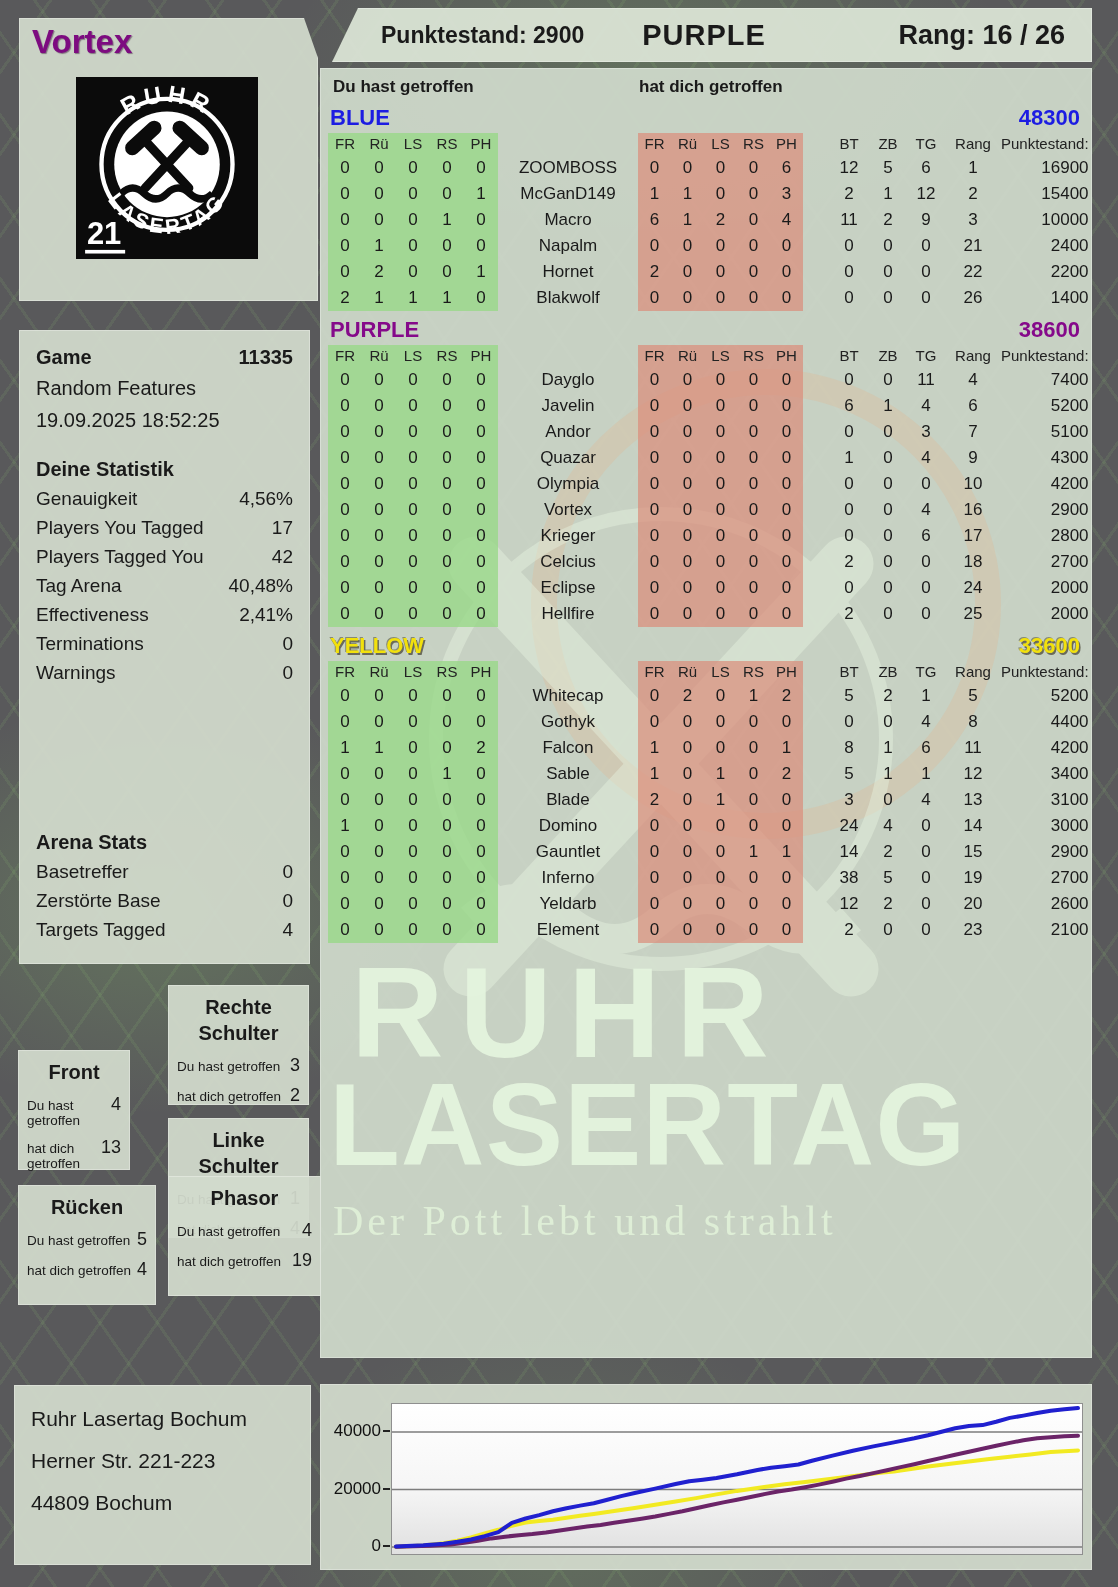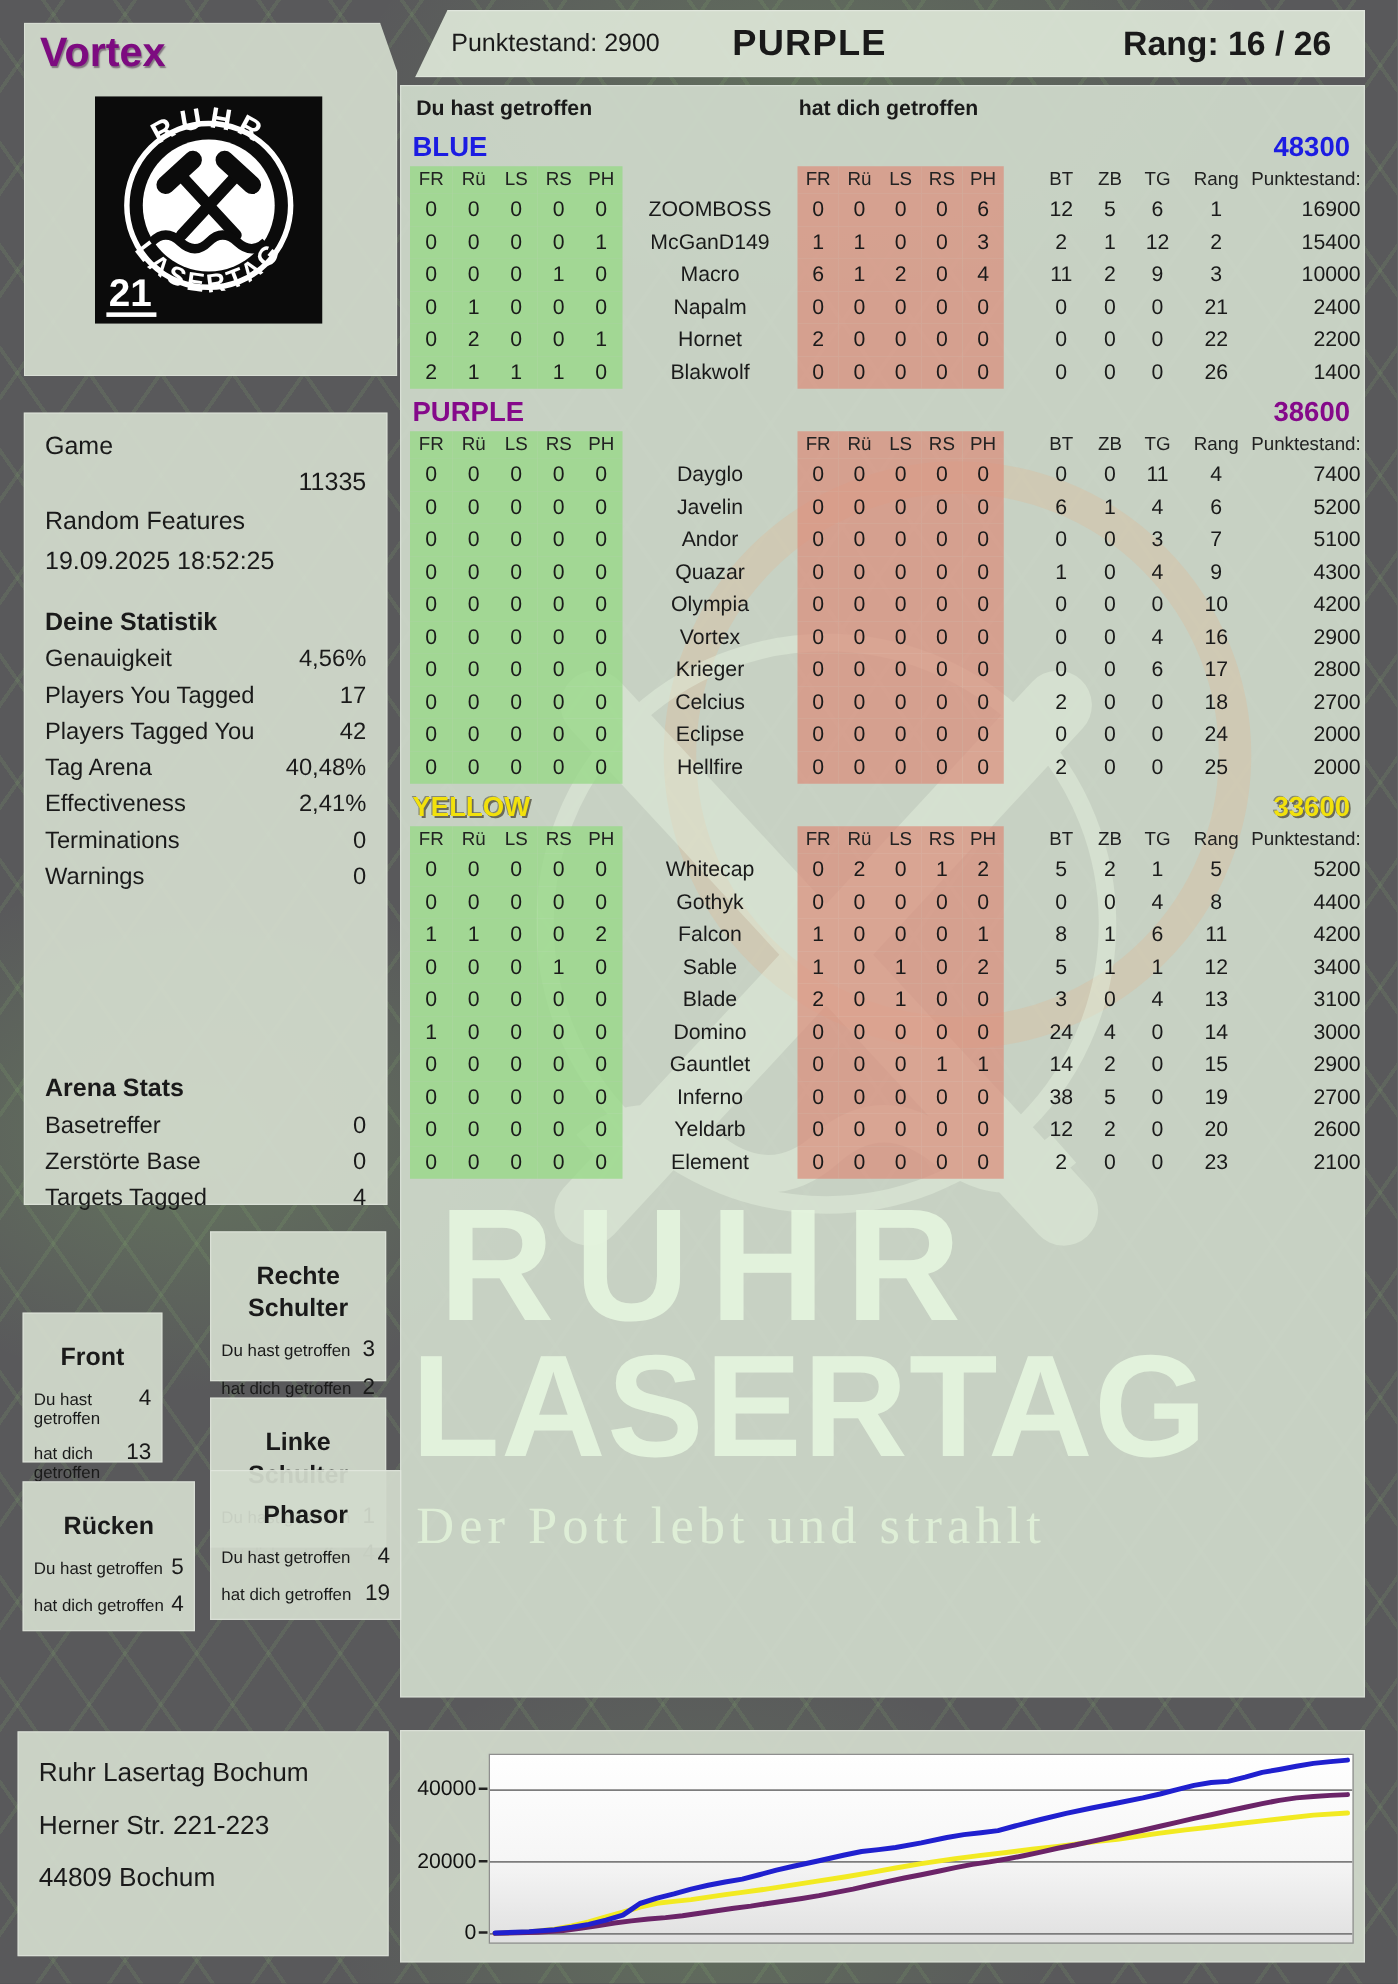--- a/index.html
+++ b/index.html
@@ -19,21 +19,21 @@
   .p-left{left:19px;top:18px;width:299px;height:283px;
           clip-path:polygon(0 0, calc(100% - 14px) 0, 100% 40px, 100% 100%, 0 100%);}
   .vortex{position:absolute;left:12px;top:4px;font-size:33px;font-weight:bold;color:#7d0b80;
           text-shadow:1px 1px 1px rgba(40,0,40,0.45);}
   .logo-wrap{position:absolute;left:56px;top:58px;width:182px;height:182px;}
 
   
   .p-head{left:332px;top:8px;width:760px;height:54px;background:rgba(217,226,211,0.96);
           clip-path:polygon(26px 0, 100% 0, 100% 100%, 0 100%);
           display:flex;align-items:center;}
-  .h-score{margin-left:28px;font-size:20px;font-weight:normal;}
+  .h-score{margin-left:48px;font-size:23px;font-weight:bold;}
   .h-team{margin-left:58px;font-size:29px;font-weight:bold;letter-spacing:1px;}
   .h-rang{margin-left:auto;margin-right:26px;font-size:27px;font-weight:bold;}
 
   
   .p-main{left:320px;top:68px;width:772px;height:1290px;background:rgba(206,216,201,0.95);}
   .wm-svg{position:absolute;left:40px;top:380px;opacity:0.55;}
   .wm-peach{position:absolute;left:210px;top:300px;width:470px;height:470px;border-radius:50%;
             border:26px solid rgba(242,170,120,0.20);box-sizing:border-box;}
   .wm-word{position:absolute;font-weight:bold;color:rgba(228,243,221,0.95);line-height:1;}
   .wm-1{left:30px;top:880px;font-size:128px;letter-spacing:16px;}
@@ -54,29 +54,29 @@
   .c.green{background:rgba(151,216,135,0.78);}
   .c.red{background:rgba(219,141,124,0.72);}
   .c.pname{font-size:17px;}
   .c.punkte{text-align:right;padding-right:4px;}
   .c.hd.punkte{font-size:15px;}
 
   
   .p-stats{left:19px;top:330px;width:291px;height:634px;padding:12px 16px;}
   .g-row{display:flex;font-size:20px;line-height:29px;}
   .g-row .v{margin-left:auto;}
-  .bold{font-weight:normal;flex-direction:column;}
+  .bold{font-weight:bold;}
   .mode-line{font-size:20px;line-height:32px;}
   .sec-title{font-size:20px;font-weight:bold;line-height:30px;margin-top:18px;}
   .stat-row{display:flex;font-size:19px;line-height:29px;}
   .stat-row .v{margin-left:auto;}
   .arena-gap{margin-top:140px;}
 
   
-  .hitbox{padding:22px 8px;}
+  .hitbox{padding:8px 8px;}
   .hb-title{text-align:center;font-size:20px;font-weight:bold;line-height:26px;}
   .hb-row{display:flex;align-items:baseline;margin-top:9px;}
   .hb-row .lbl{font-size:13.5px;}
   .hb-row .v{margin-left:auto;font-size:18px;}
   .box-0{left:168px;top:985px;width:141px;height:120px;}
   .box-1{left:18px;top:1050px;width:112px;height:120px;}
   .box-2{left:168px;top:1118px;width:141px;height:120px;}
   .box-3{left:18px;top:1185px;width:138px;height:120px;}
   .box-4{left:168px;top:1176px;width:153px;height:120px;}
 

